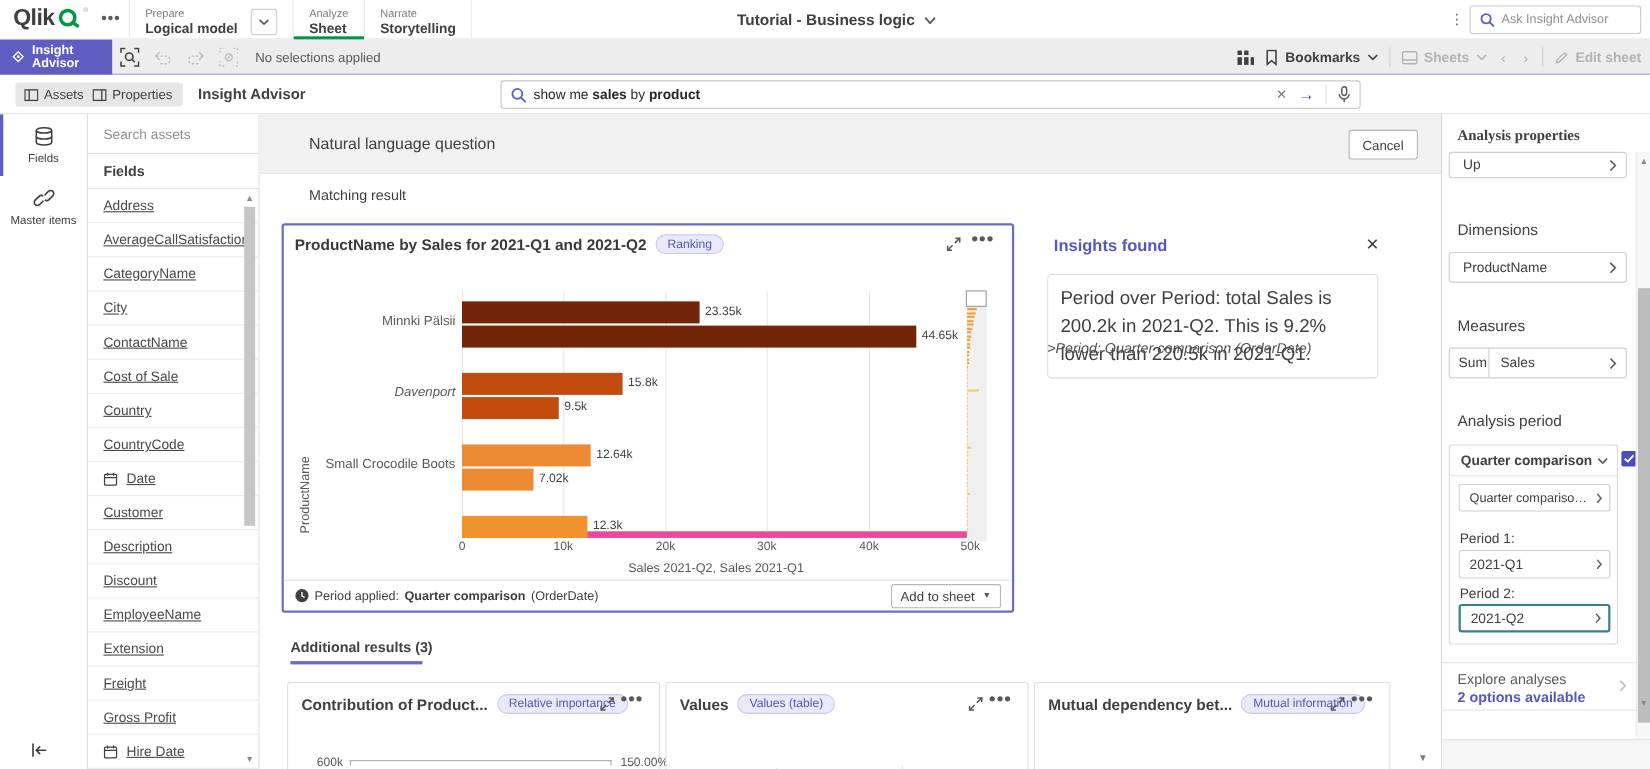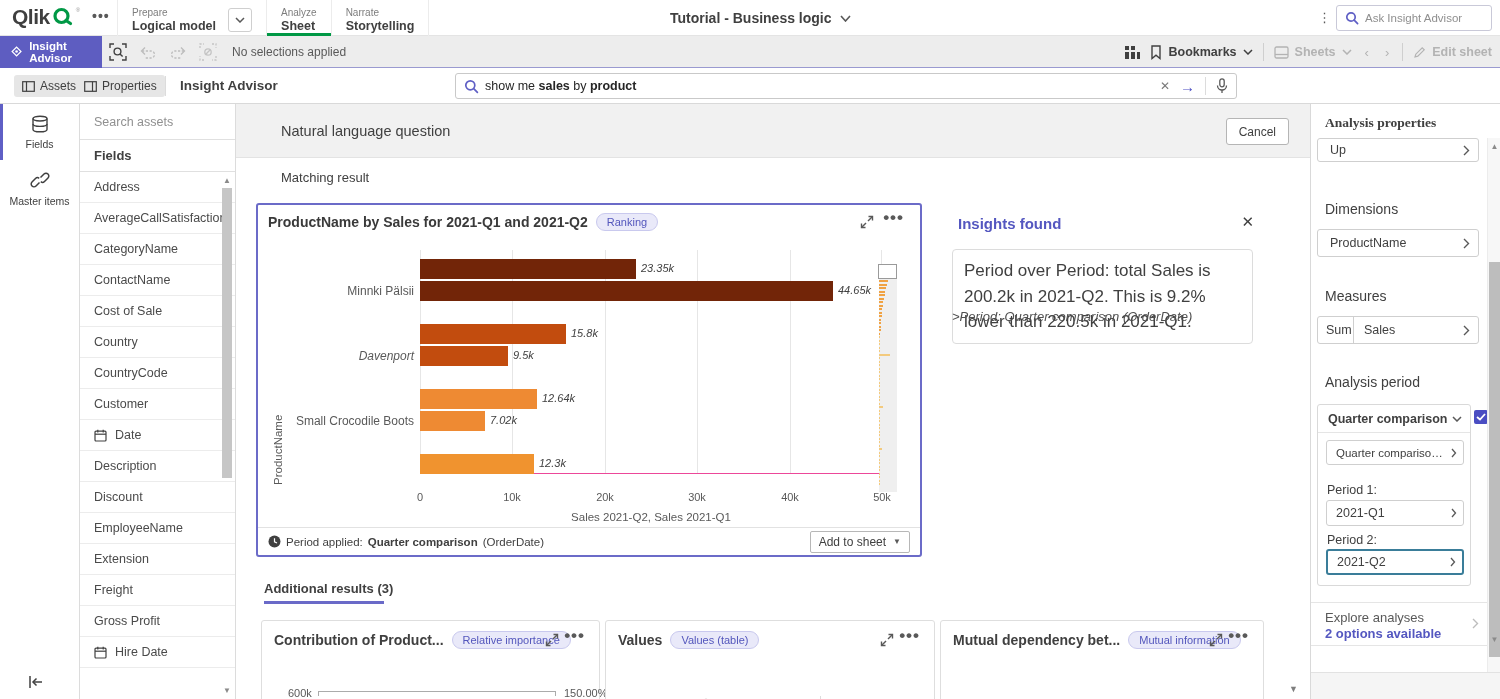--- a/index.html
+++ b/index.html
@@ -61,42 +61,42 @@
   .rail-item.active::before { content:""; position:absolute; left:0; top:0; bottom:0; width:3px; background:#5f5fc5; }
   .rail-label { font-size:10.5px; color:#404040; }
   .rail-collapse { position:absolute; left:28px; bottom:10px; }
 
   
   .apanel { position:absolute; left:80px; top:104px; width:156px; height:595px; background:#fff; border-right:1px solid #dcdcdc; }
   .asearch { height:36px; border-bottom:1px solid #e0e0e0; display:flex; align-items:center; padding-left:14px; }
   .asearch-ph { font-size:12.5px; color:#909090; }
   .asec { height:32px; border-bottom:1px solid #e0e0e0; line-height:32px; padding-left:14px; font-size:13px; font-weight:bold; color:#404040; }
   #field-list { position:absolute; top:68px; left:0; right:0; bottom:0; overflow:hidden; }
-  .field-row { height:31px; line-height:30px; border-bottom:1px solid #ececec; padding-left:14px; font-size:12.5px; color:#4a4a4a; display:flex; align-items:center; gap:8px; white-space:nowrap; overflow:hidden; }
+  .field-row { height:31px; line-height:30px; border-bottom:1px solid #ececec; padding-left:14px; font-size:12.5px; color:#4a4a4a; display:flex; align-items:center; gap:8px; white-space:nowrap; overflow:hidden;text-decoration:underline; }
   .a-scroll { position:absolute; right:2px; top:68px; width:12px; bottom:0; }
   .a-thumb { position:absolute; left:1px; top:16px; width:10px; height:290px; background:#c6c6c6; }
   .scroll-arrow { position:absolute; left:0; width:12px; text-align:center; font-size:8px; color:#8a8a8a; }
 
   
   .main { position:absolute; left:236px; top:104px; width:1074px; height:595px; background:#fff; }
   .nlq-head { position:absolute; left:0; top:0; width:100%; height:54px; background:#f1f1f1; border-bottom:1px solid #e3e3e3; }
   .nlq-title { position:absolute; left:45px; top:19px; font-size:14.5px; color:#404040; }
   .cancel-btn { position:absolute; right:21px; top:14px; height:27px; padding:0 12px; background:#fff; border:1px solid #b5b5b5; border-radius:3px; font-size:12px; color:#404040; display:flex; align-items:center; }
   .matching { position:absolute; left:45px; top:66px; font-size:13px; color:#404040; }
 
   
   .chart-card { position:absolute; left:20px; top:99px; width:666px; height:354px; border:2px solid #6b6bc8; border-radius:3px; background:#fff; }
   .cc-header { position:absolute; left:10px; top:8px; display:flex; align-items:center; gap:8px; }
   .cc-title { font-size:14px; font-weight:bold; color:#3a3a3a; }
   .badge { padding:2px 10px; border-radius:10px; background:#e9e9f9; border:1px solid #c9c9ee; color:#5356bc; font-size:11px; white-space:nowrap; }
   .icon-expand { position:absolute; top:10px; }
   .icon-dots { position:absolute; top:3px; font-size:17px; font-weight:bold; color:#595959; letter-spacing:1px; }
   .chart-card .icon-expand { right:46px; } .chart-card .icon-dots { right:16px; }
 
-  #plot { position:absolute; left:162px; top:45px; width:462px; height:224px; border-bottom:1px solid #ec4899;font-style:italic; }
+  #plot { position:absolute; left:162px; top:60px; width:462px; height:224px; border-bottom:6px solid #ec4899; }
   .gridline { position:absolute; top:0; bottom:0; width:1px; background:#e6e6e6; }
   .bar { position:absolute; height:20px; left:0; }
   .val-label { position:absolute; font-size:11px; color:#404040; white-space:nowrap; }
   #cat-labels { position:absolute; left:8px; top:0; width:148px; height:300px; }
   .cat-label { position:absolute; right:0; width:148px; text-align:right; font-size:12px; color:#595959; white-space:nowrap; }
   .x-tick-label { position:absolute; top:286px; width:30px; text-align:center; font-size:11px; color:#595959; }
   .x-axis-title { position:absolute; left:162px; top:306px; width:462px; text-align:center; font-size:11.5px; color:#595959; }
   .y-axis-title { position:absolute; left:14px; top:56px; height:224px; display:flex; align-items:center; writing-mode:vertical-rl; transform:rotate(180deg); font-size:11.5px; color:#595959; }
   #minimap { position:absolute; left:621px; top:59px; width:18px; height:228px; background:#efefef; padding-top:2px; }
   .mm-bar { height:2px; margin-bottom:1.5px; }
@@ -379,42 +379,45 @@
         <div class="field-row">
           <span class="field-label">Address</span>
         </div>
         <div class="field-row">
           <span class="field-label">AverageCallSatisfaction</span>
         </div>
         <div class="field-row">
           <span class="field-label">CategoryName</span>
         </div>
         <div class="field-row">
+          <span class="field-label">City</span>
+        </div>
+        <div class="field-row">
           <span class="field-label">ContactName</span>
         </div>
         <div class="field-row">
           <span class="field-label">Cost of Sale</span>
         </div>
         <div class="field-row">
           <span class="field-label">Country</span>
         </div>
         <div class="field-row">
           <span class="field-label">CountryCode</span>
-        </div>
-        <div class="field-row">
-          <span class="field-label">Customer</span>
         </div>
         <div class="field-row">
           <svg width="13" height="13" viewBox="0 0 13 13">
             <rect x="1" y="2.2" width="11" height="9.8" rx="1" fill="none" stroke="#404040" stroke-width="1.2"></rect>
             <line x1="3.8" y1="0.8" x2="3.8" y2="3.4" stroke="#404040" stroke-width="1.2"></line>
             <line x1="9.2" y1="0.8" x2="9.2" y2="3.4" stroke="#404040" stroke-width="1.2"></line>
             <line x1="1" y1="5.2" x2="12" y2="5.2" stroke="#404040" stroke-width="1.2"></line>
           </svg>
           <span class="field-label">Date</span>
+        </div>
+        <div class="field-row">
+          <span class="field-label">Customer</span>
         </div>
         <div class="field-row">
           <span class="field-label">Description</span>
         </div>
         <div class="field-row">
           <span class="field-label">Discount</span>
         </div>
         <div class="field-row">
           <span class="field-label">EmployeeName</span>
         </div>

